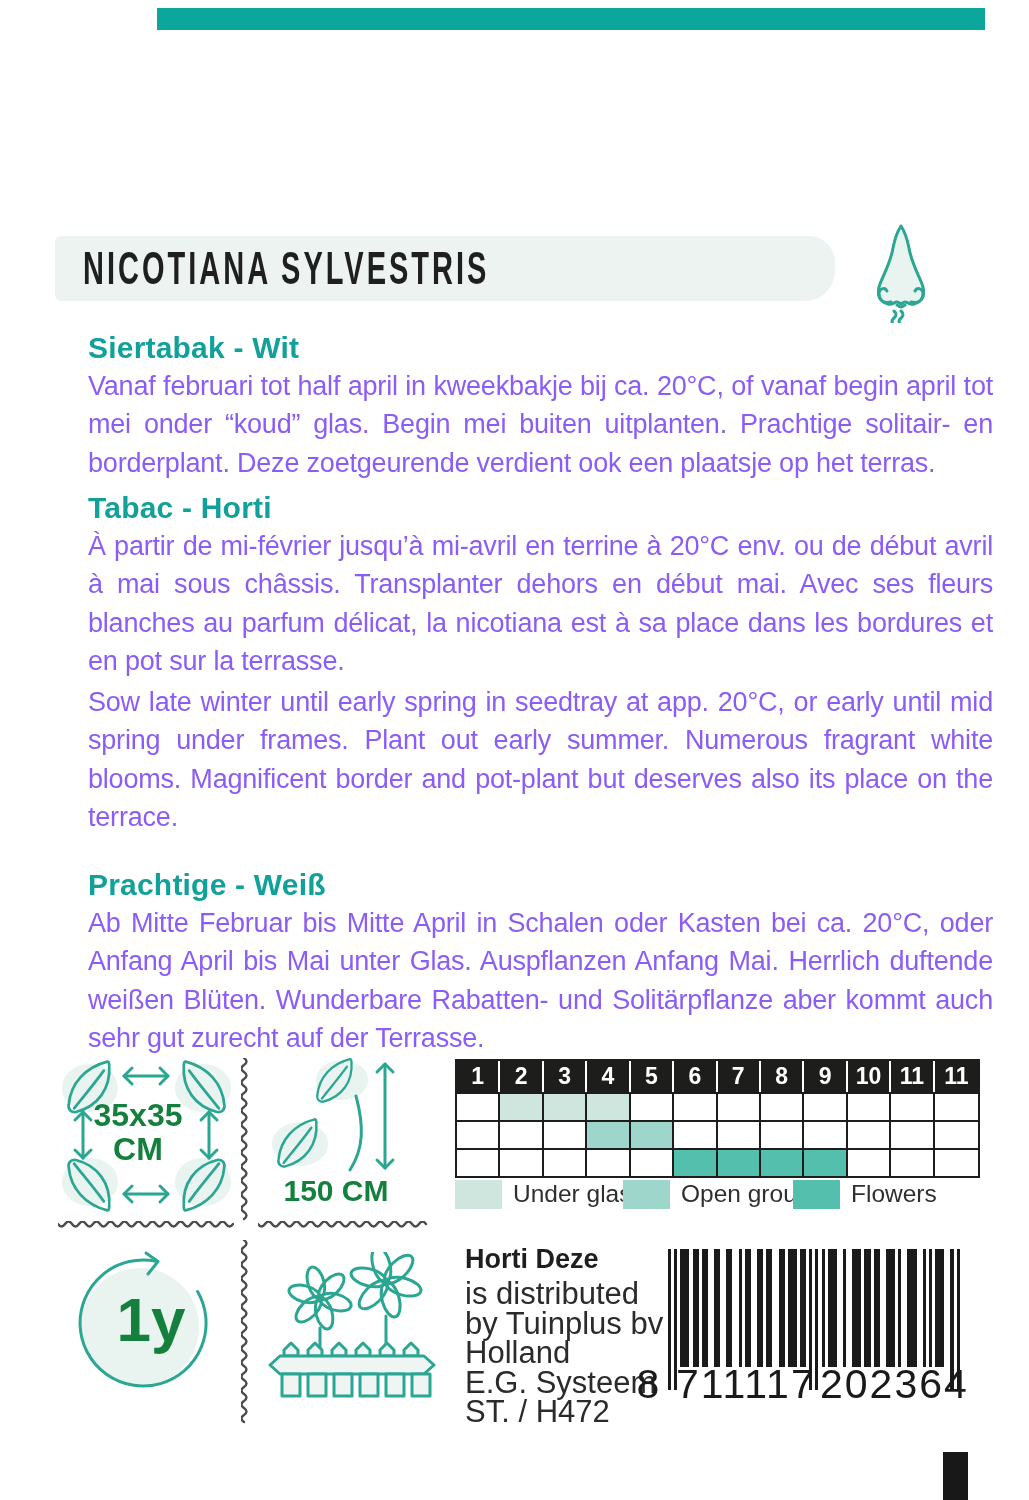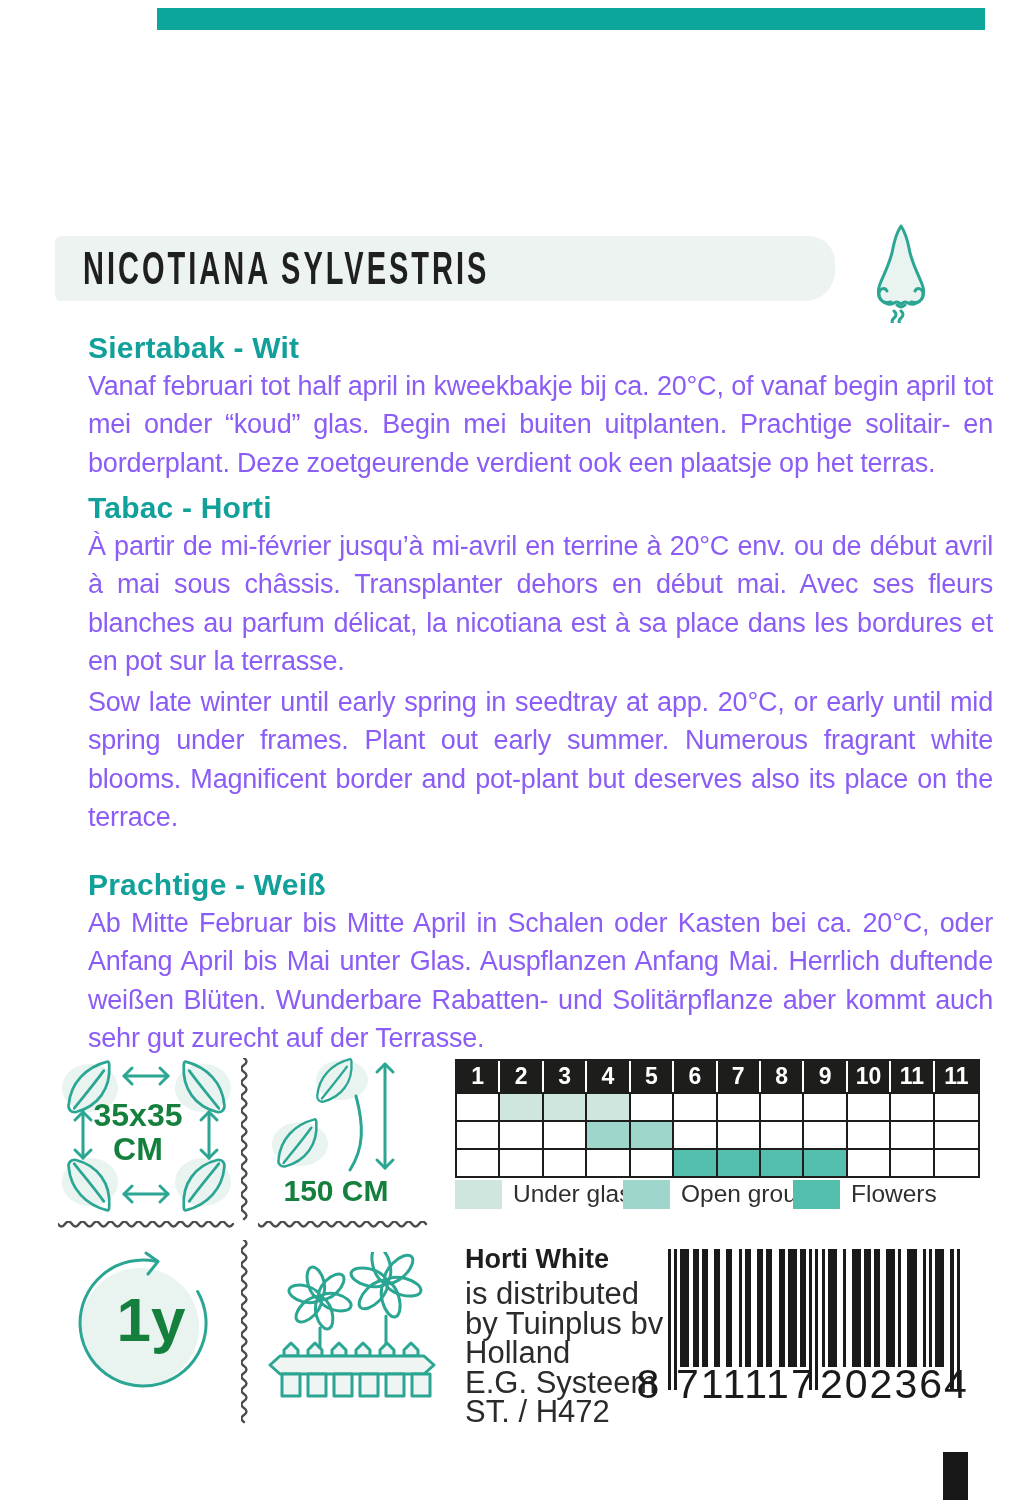--- a/index.html
+++ b/index.html
@@ -247,21 +247,21 @@
     <rect class="panel" x="14" y="122" width="18" height="22" stroke="#2aa693"></rect>
     <rect class="panel" x="40" y="122" width="18" height="22" stroke="#2aa693"></rect>
     <rect class="panel" x="66" y="122" width="18" height="22" stroke="#2aa693"></rect>
     <rect class="panel" x="92" y="122" width="18" height="22" stroke="#2aa693"></rect>
     <rect class="panel" x="118" y="122" width="18" height="22" stroke="#2aa693"></rect>
     <rect class="panel" x="144" y="122" width="18" height="22" stroke="#2aa693"></rect>
   </g>
 </svg>
 
 <div class="abs dist">
-  <h3>Horti White</h3>
+  <h3>Horti Deze</h3>
   <div>is distributed</div>
   <div>by Tuinplus bv</div>
   <div>Holland</div>
   <div>E.G. Systeem</div>
   <div>ST. / H472</div>
 </div>
 
 <div class="abs" id="barcode">
     <div class="bc-bar" style="left: 0px; width: 3.07px; height: 141px;"></div>
     <div class="bc-bar" style="left: 6.14px; width: 3.07px; height: 141px;"></div>

